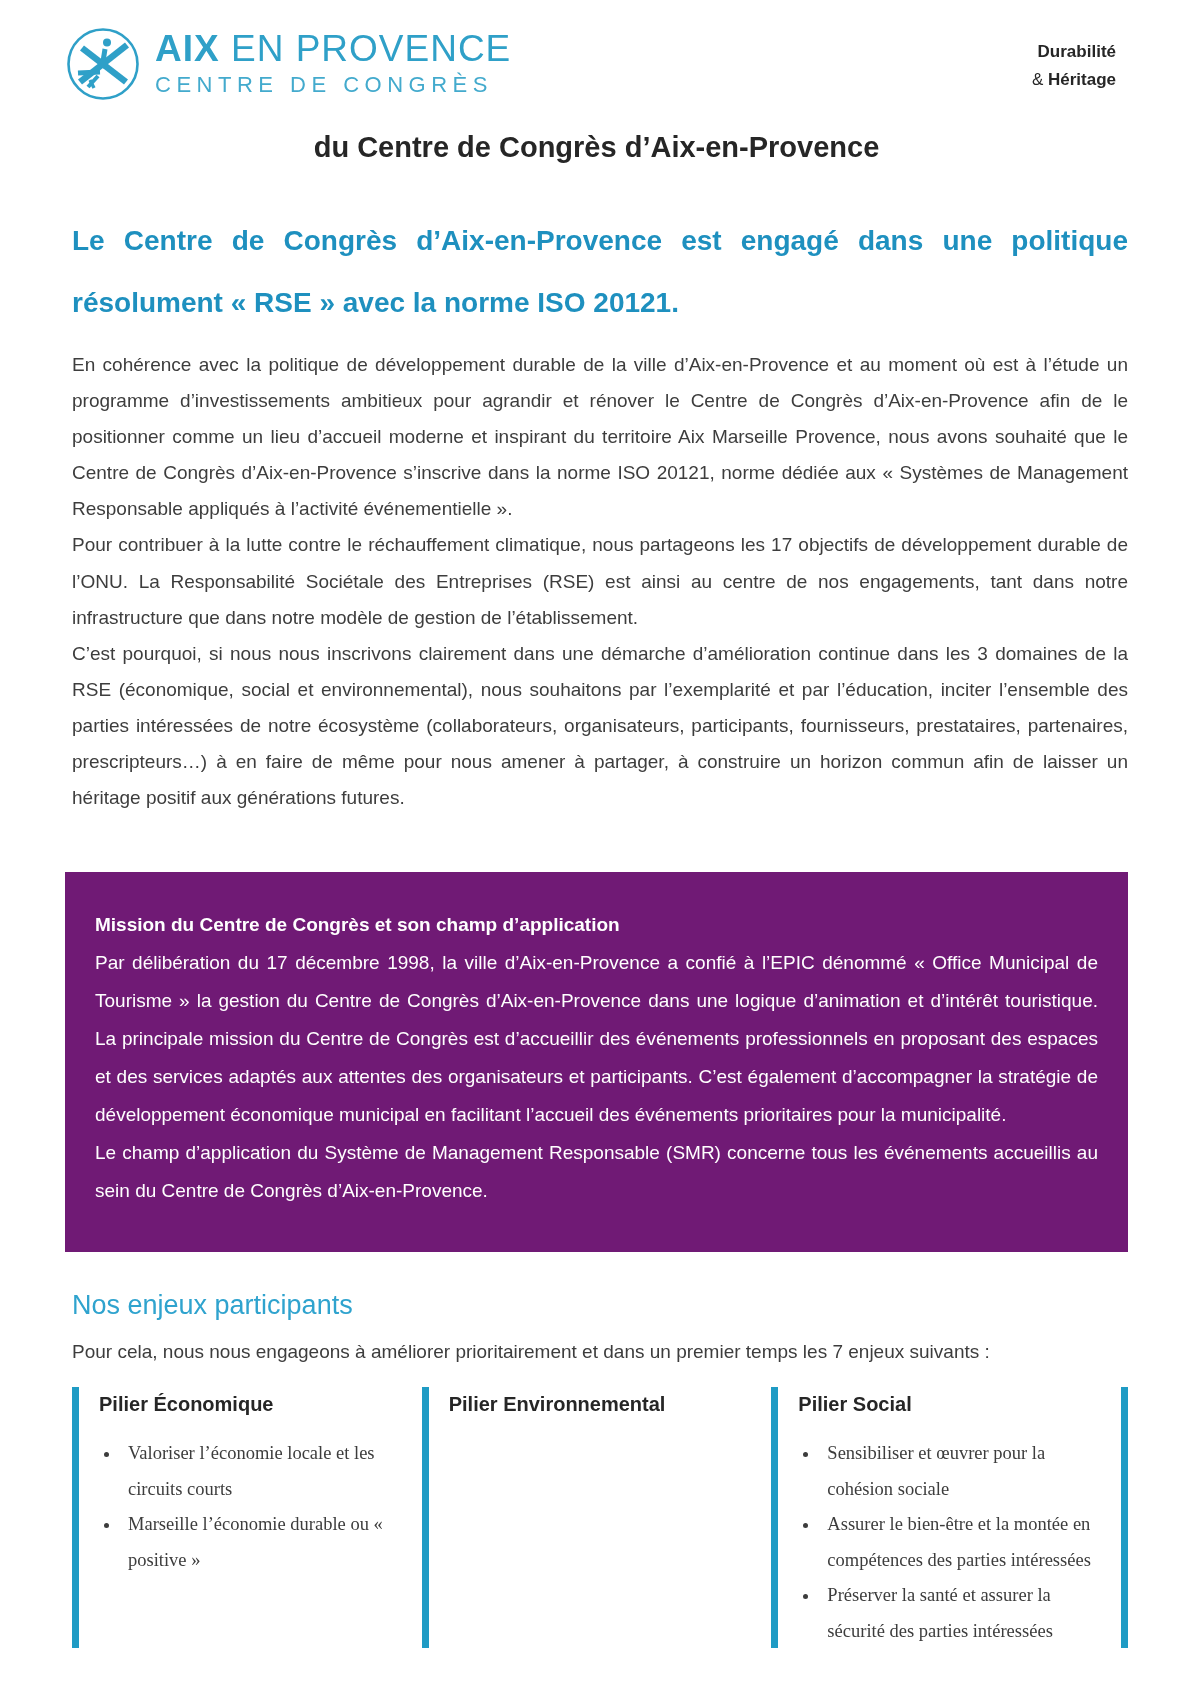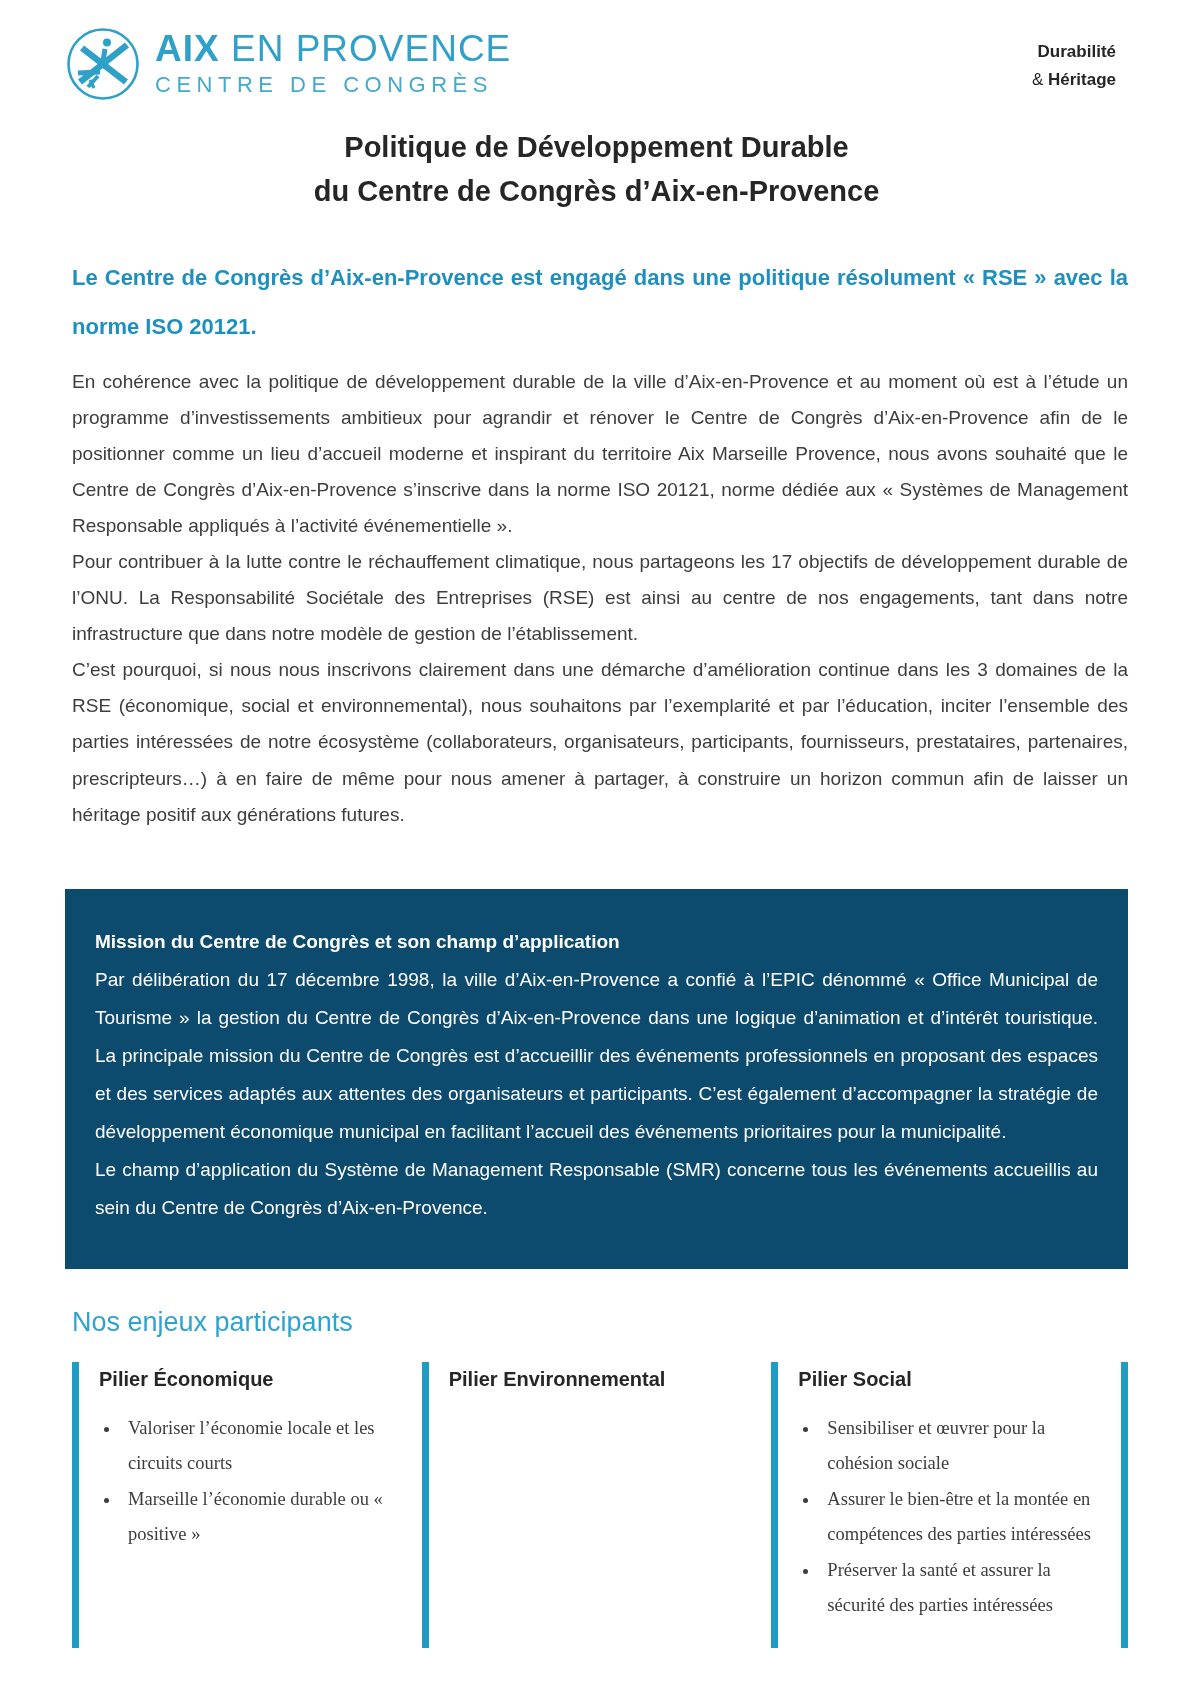--- a/index.html
+++ b/index.html
@@ -18,28 +18,28 @@
   .wordmark-line2{font-size:22px;color:#43aacd;letter-spacing:5.5px;margin-top:3px;}
   .corner{text-align:right;font-size:17px;color:#262626;line-height:1.65;padding-top:12px;padding-right:12px;}
   .corner b{font-weight:700;}
   
   .doc-title{
     text-align:center;font-size:29px;font-weight:700;color:#262626;
     line-height:1.5;margin-top:24px;
   }
   
   .intro-heading{
-    margin-top:40px;color:#1e90bf;font-size:22px;font-weight:700;
+    margin-top:40px;color:#1e90bf;font-size:28px;font-weight:700;
     text-align:justify;line-height:2.24;margin-left:7px;
   }
   .body-copy{margin-top:12px;margin-left:7px;}
   .body-copy p{margin:0;font-size:19px;line-height:1.9;text-align:justify;color:#3d3d3d;}
   
   .mission-box{
-    margin-top:56px;background:#0c4a6e;color:#ffffff;
+    margin-top:56px;background:#701a75;color:#ffffff;
     padding:34px 30px 42px 30px;box-sizing:border-box;
   }
   .mission-heading{font-size:20px;font-weight:700;margin:0 0 12px 0;}
   .mission-box p{margin:0;font-size:19px;line-height:2.0;text-align:justify;}
   
   .section-heading{
     margin-top:38px;margin-left:7px;color:#2fa3ce;font-size:27px;font-weight:400;
   }
   .section-lead{margin-top:20px;margin-left:7px;font-size:19px;color:#3d3d3d;}
   .pillars{display:flex;margin-top:24px;min-height:292px;margin-left:7px;}
@@ -73,39 +73,39 @@
         <div class="wordmark-line2">CENTRE DE CONGRÈS</div>
       </div>
     </div>
     <div class="corner">
       <b>Durabilité</b><br>
       <span>&amp; </span><b>Héritage</b>
     </div>
   </div>
 
   <div class="doc-title">
-    <div>Politique de Développement Durable</div>
     <div>du Centre de Congrès d’Aix-en-Provence</div>
   </div>
 
   <div class="intro-heading">Le Centre de Congrès d’Aix-en-Provence est engagé dans une politique résolument « RSE » avec la norme ISO 20121.</div>
 
   <div class="body-copy">
     <p>En cohérence avec la politique de développement durable de la ville d’Aix-en-Provence et au moment où est à l’étude un programme d’investissements ambitieux pour agrandir et rénover le Centre de Congrès d’Aix-en-Provence afin de le positionner comme un lieu d’accueil moderne et inspirant du territoire Aix Marseille Provence, nous avons souhaité que le Centre de Congrès d’Aix-en-Provence s’inscrive dans la norme ISO 20121, norme dédiée aux « Systèmes de Management Responsable appliqués à l’activité événementielle ».</p>
     <p>Pour contribuer à la lutte contre le réchauffement climatique, nous partageons les 17 objectifs de développement durable de l’ONU. La Responsabilité Sociétale des Entreprises (RSE) est ainsi au centre de nos engagements, tant dans notre infrastructure que dans notre modèle de gestion de l’établissement.</p>
     <p>C’est pourquoi, si nous nous inscrivons clairement dans une démarche d’amélioration continue dans les 3 domaines de la RSE (économique, social et environnemental), nous souhaitons par l’exemplarité et par l’éducation, inciter l’ensemble des parties intéressées de notre écosystème (collaborateurs, organisateurs, participants, fournisseurs, prestataires, partenaires, prescripteurs…) à en faire de même pour nous amener à partager, à construire un horizon commun afin de laisser un héritage positif aux générations futures.</p>
   </div>
 
   <div class="mission-box">
     <p class="mission-heading">Mission du Centre de Congrès et son champ d’application</p>
     <p>Par délibération du 17 décembre 1998, la ville d’Aix-en-Provence a confié à l’EPIC dénommé « Office Municipal de Tourisme » la gestion du Centre de Congrès d’Aix-en-Provence dans une logique d’animation et d’intérêt touristique.  La principale mission du Centre de Congrès est d’accueillir des événements professionnels en proposant des espaces et des services adaptés aux attentes des organisateurs et participants. C’est également d’accompagner la stratégie de développement économique municipal en facilitant l’accueil des événements prioritaires pour la municipalité.</p>
     <p>Le champ d’application du Système de Management Responsable (SMR) concerne tous les événements accueillis au sein du Centre de Congrès d’Aix-en-Provence.</p>
   </div>
 
   <div class="section-heading">Nos enjeux participants</div>
+  <div class="section-lead">Pour cela, nous nous engageons à améliorer prioritairement et dans un premier temps les 7 enjeux suivants :</div>
 
   <div class="pillars">
     <div class="vbar"></div>
     <div class="pillar">
       <div class="pillar-title">Pilier Économique</div>
       <ul>
         <li>Valoriser l’économie locale et les circuits courts</li>
         <li>Marseille l’économie durable ou « positive »</li>
       </ul>
     </div>

